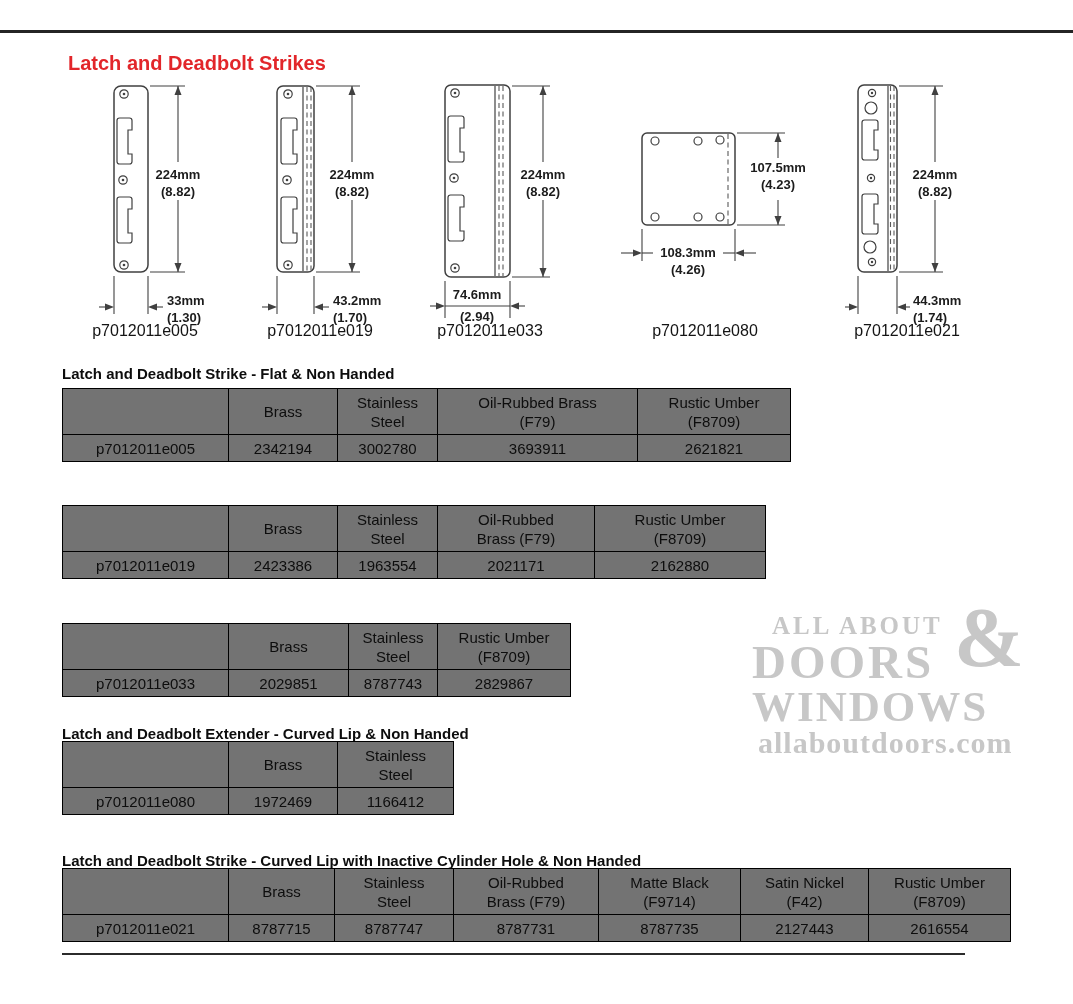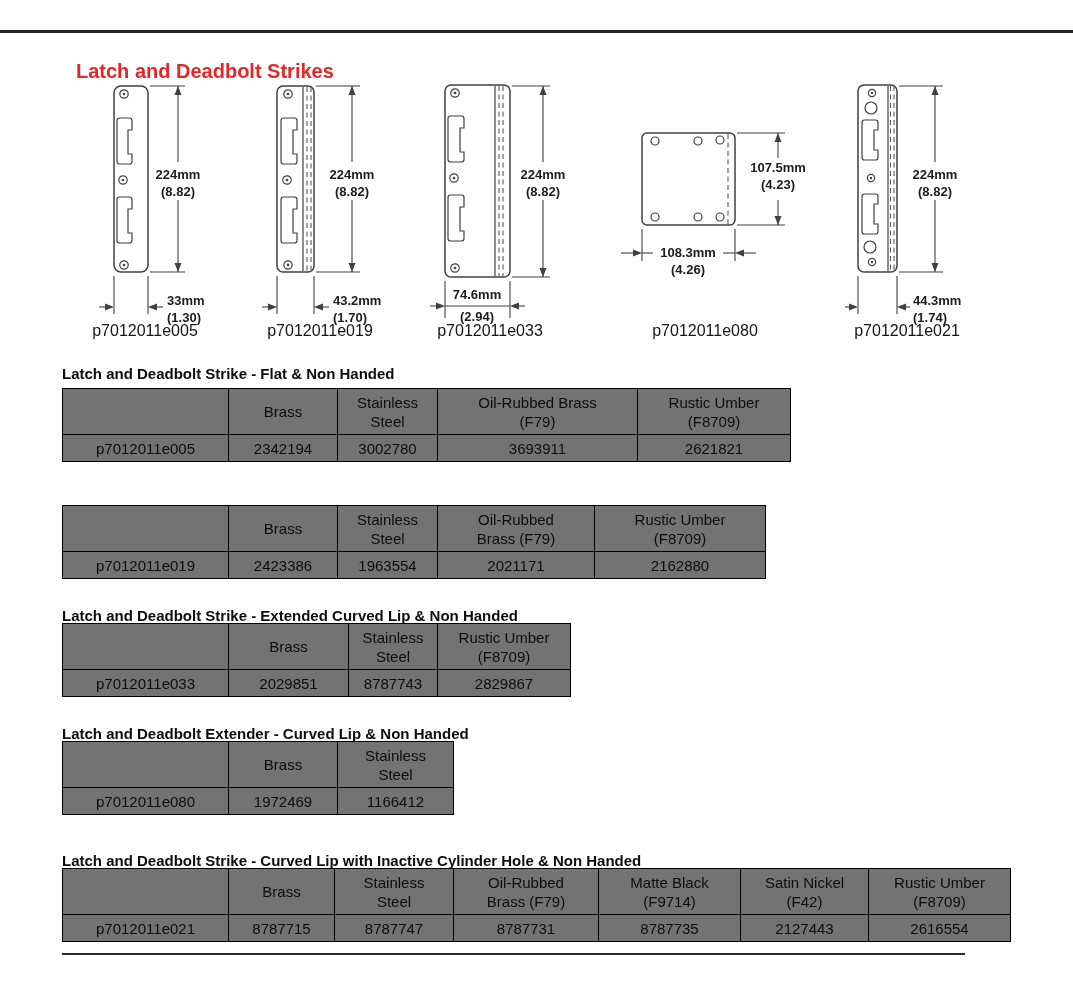--- a/index.html
+++ b/index.html
@@ -2,21 +2,21 @@
 <html><head>
 <meta charset="utf-8">
 <style>
   html,body { margin:0; padding:0; background:#ffffff; }
   .page {
     position:relative; width:1073px; height:1004px; background:#fff;
     font-family:"Liberation Sans", sans-serif; overflow:hidden; color:#111;
   }
   .top-rule { position:absolute; left:0; top:30px; width:1073px; height:3px; background:#242424; }
   .bottom-rule { position:absolute; left:62px; top:953px; width:903px; height:2px; background:#2b2b2b; }
-  .page-title { position:absolute; left:60px; top:44px; margin:16px; font-size:20px; font-weight:bold; color:#e2262a; }
+  .page-title { position:absolute; left:60px; top:44px; margin:8px; font-size:20px; font-weight:bold; color:#e2262a; }
 
   .diag { position:absolute; }
   .s { stroke:#404040; fill:none; stroke-width:1.5px; }
   .thin { stroke:#404040; fill:none; stroke-width:1.2px; }
   .dashln { stroke:#5a5a5a; fill:none; stroke-width:1.1px; stroke-dasharray:5 3.5; }
   .dim { stroke:#404040; stroke-width:1.1px; }
   .arw { fill:#404040; stroke:none; }
   .holedot { fill:#404040; stroke:none; }
   .dtxt { font-family:"Liberation Sans",sans-serif; font-weight:bold; font-size:13px; fill:#1c1c1c; text-anchor:middle; }
   .dtxt-l { text-anchor:start; }
@@ -41,20 +41,27 @@
   .wm-l4 { position:absolute; left:10px; top:116px; font-size:30px; letter-spacing:1px; }
 </style>
 </head>
 <body>
 
 <div class="page">
 
   <div class="top-rule"></div>
   <h1 class="page-title">Latch and Deadbolt Strikes</h1>
 
+  <div class="watermark">
+    <div class="wm-l1">ALL ABOUT</div>
+    <div class="wm-amp">&amp;</div>
+    <div class="wm-l2">DOORS</div>
+    <div class="wm-l3">WINDOWS</div>
+    <div class="wm-l4">allaboutdoors.com</div>
+  </div>
 
   <svg class="diag" style="left:95px; top:80px;" width="130" height="245">
     <g>
       <rect class="s" x="19" y="6" width="34" height="186" rx="7"></rect>
       <circle class="thin" cx="29" cy="14" r="4.2"></circle>
         <circle class="holedot" cx="29" cy="14" r="1.3"></circle>
       <circle class="thin" cx="28" cy="100" r="4.2"></circle>
         <circle class="holedot" cx="28" cy="100" r="1.3"></circle>
       <circle class="thin" cx="29" cy="185" r="4.2"></circle>
         <circle class="holedot" cx="29" cy="185" r="1.3"></circle>
@@ -293,21 +300,20 @@
         <tr>
           <td>p7012011e019</td>
           <td>2423386</td>
           <td>1963554</td>
           <td>2021171</td>
           <td>2162880</td>
         </tr>
       </tbody>
     </table>
 
-  <div class="tbl-heading" style="top:598px">Latch and Deadbolt Strike - Extended Curved Lip &amp; Non Handed</div>
   <table class="spec" style="top:623px">
       <colgroup>
         <col style="width: 166px;">
         <col style="width: 120px;">
         <col style="width: 89px;">
         <col style="width: 133px;">
       </colgroup>
       <thead>
         <tr>
           <th></th>

